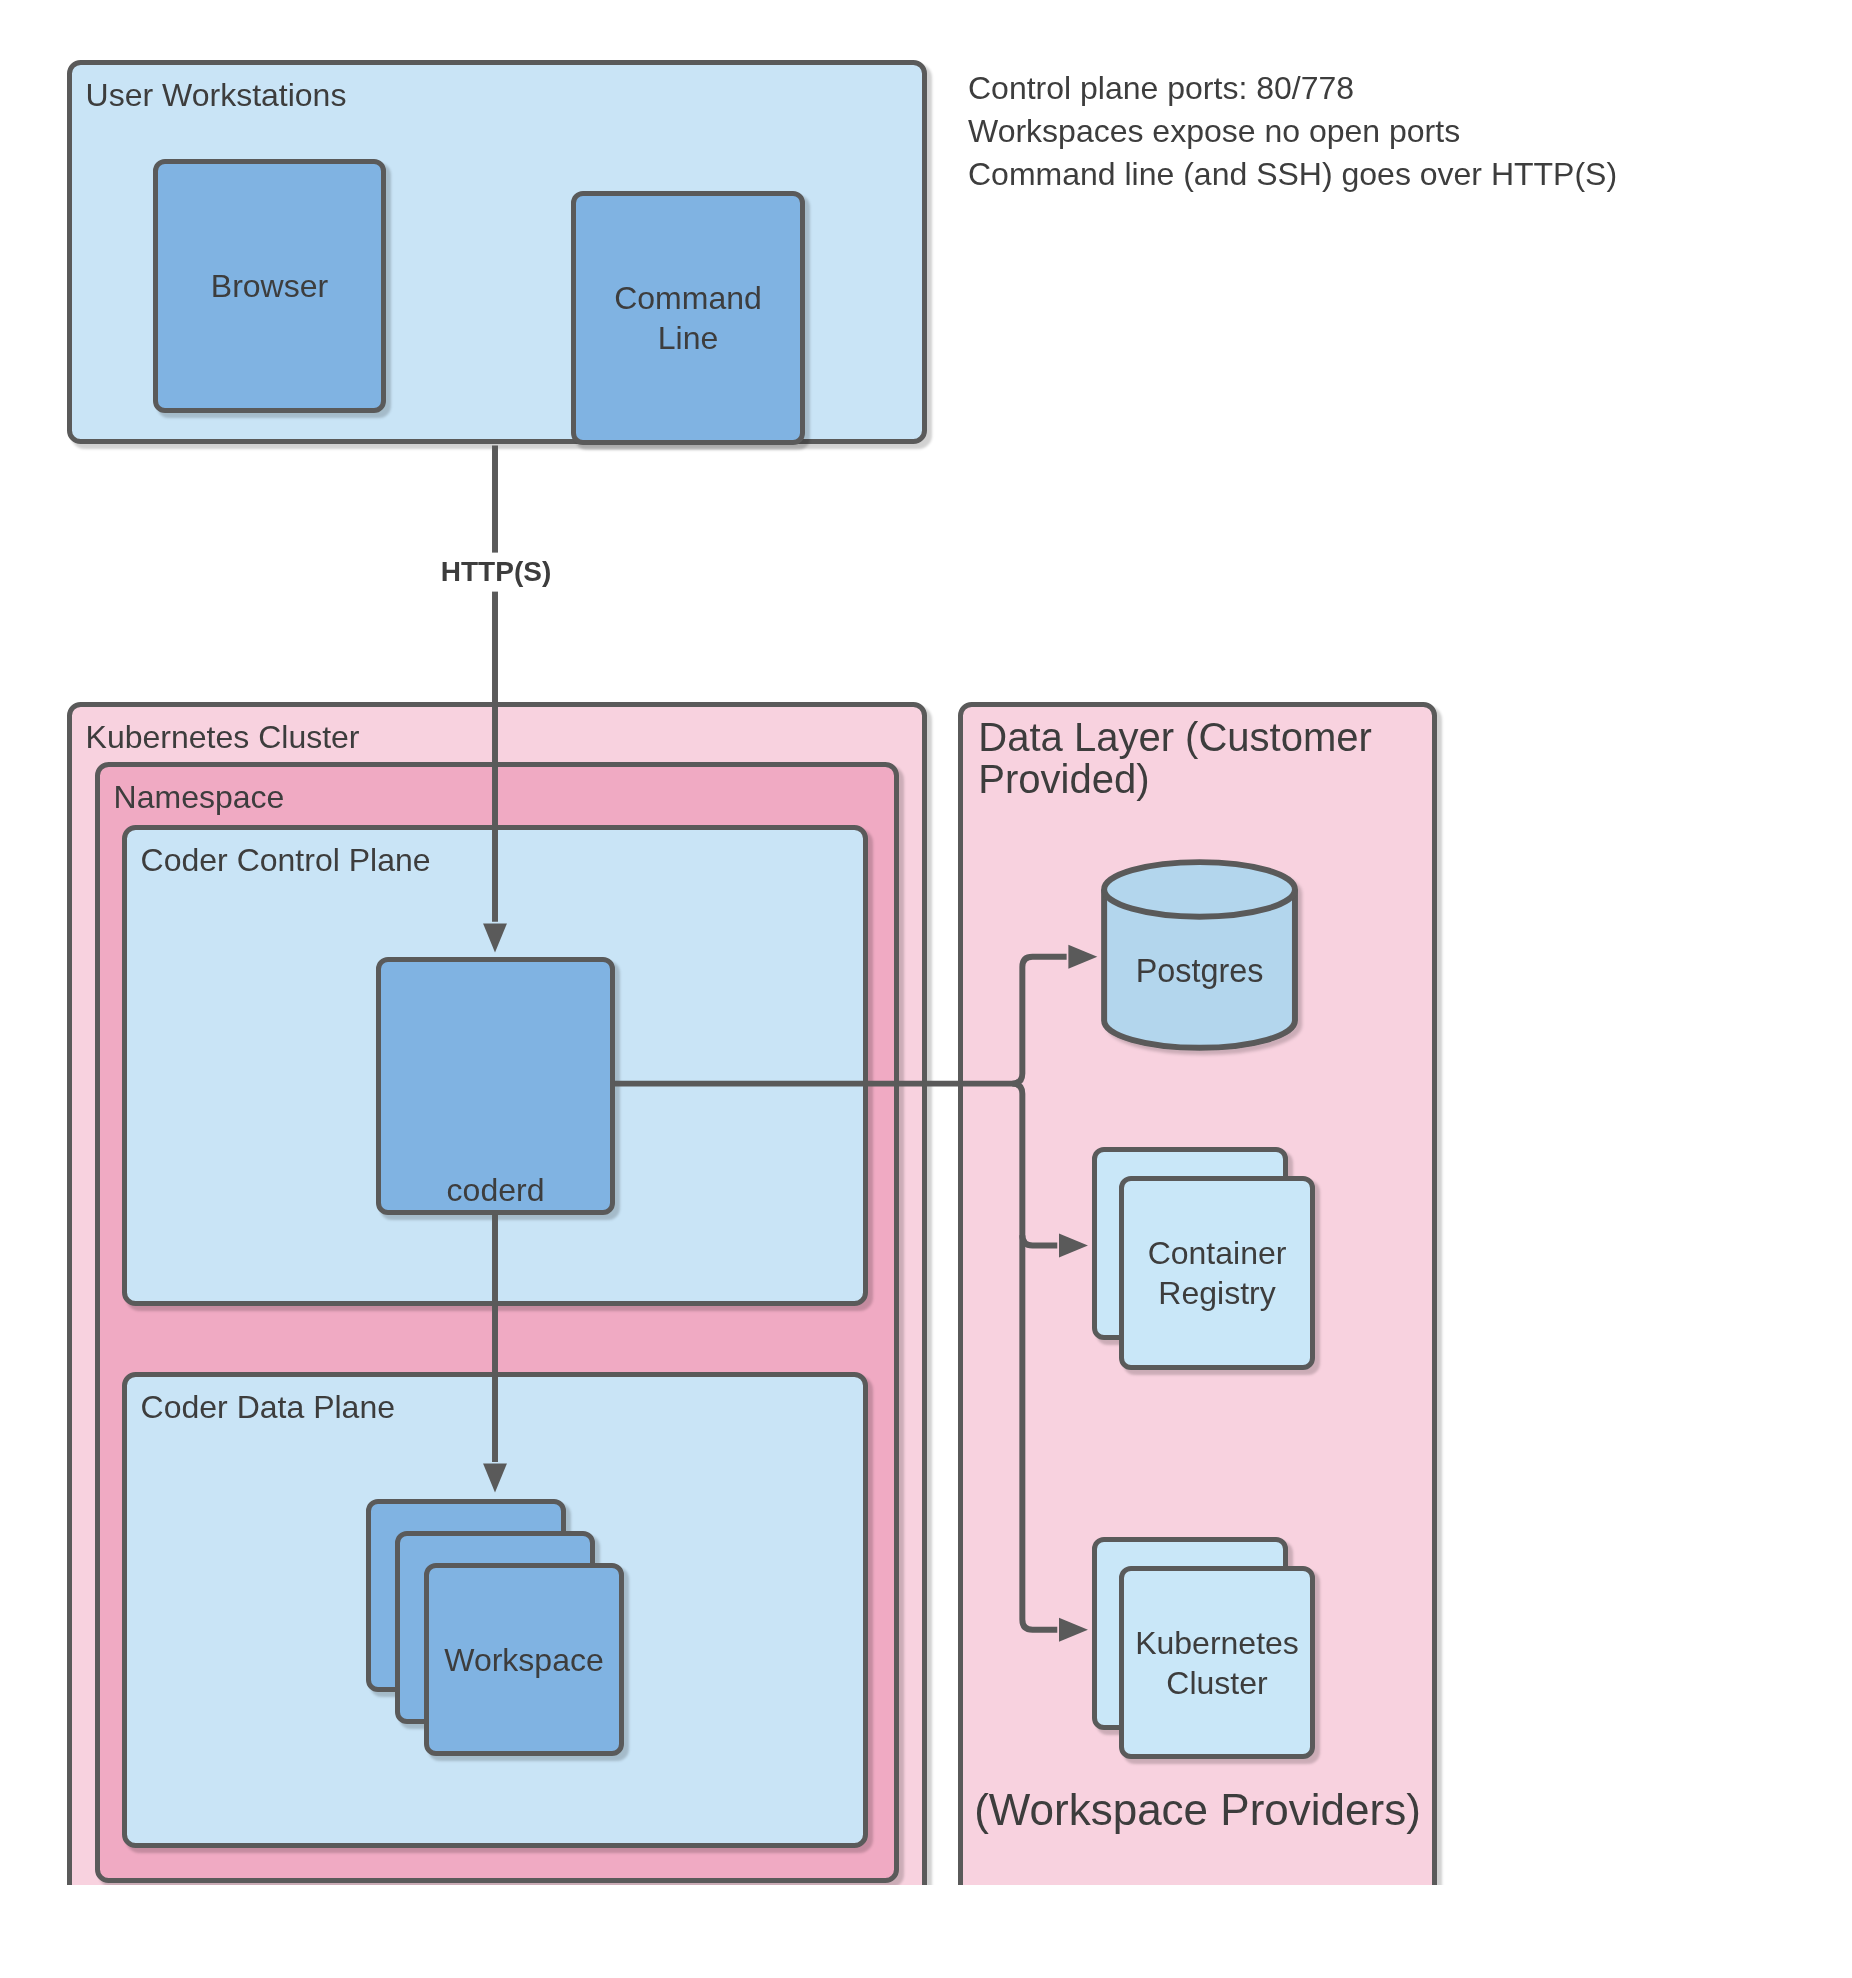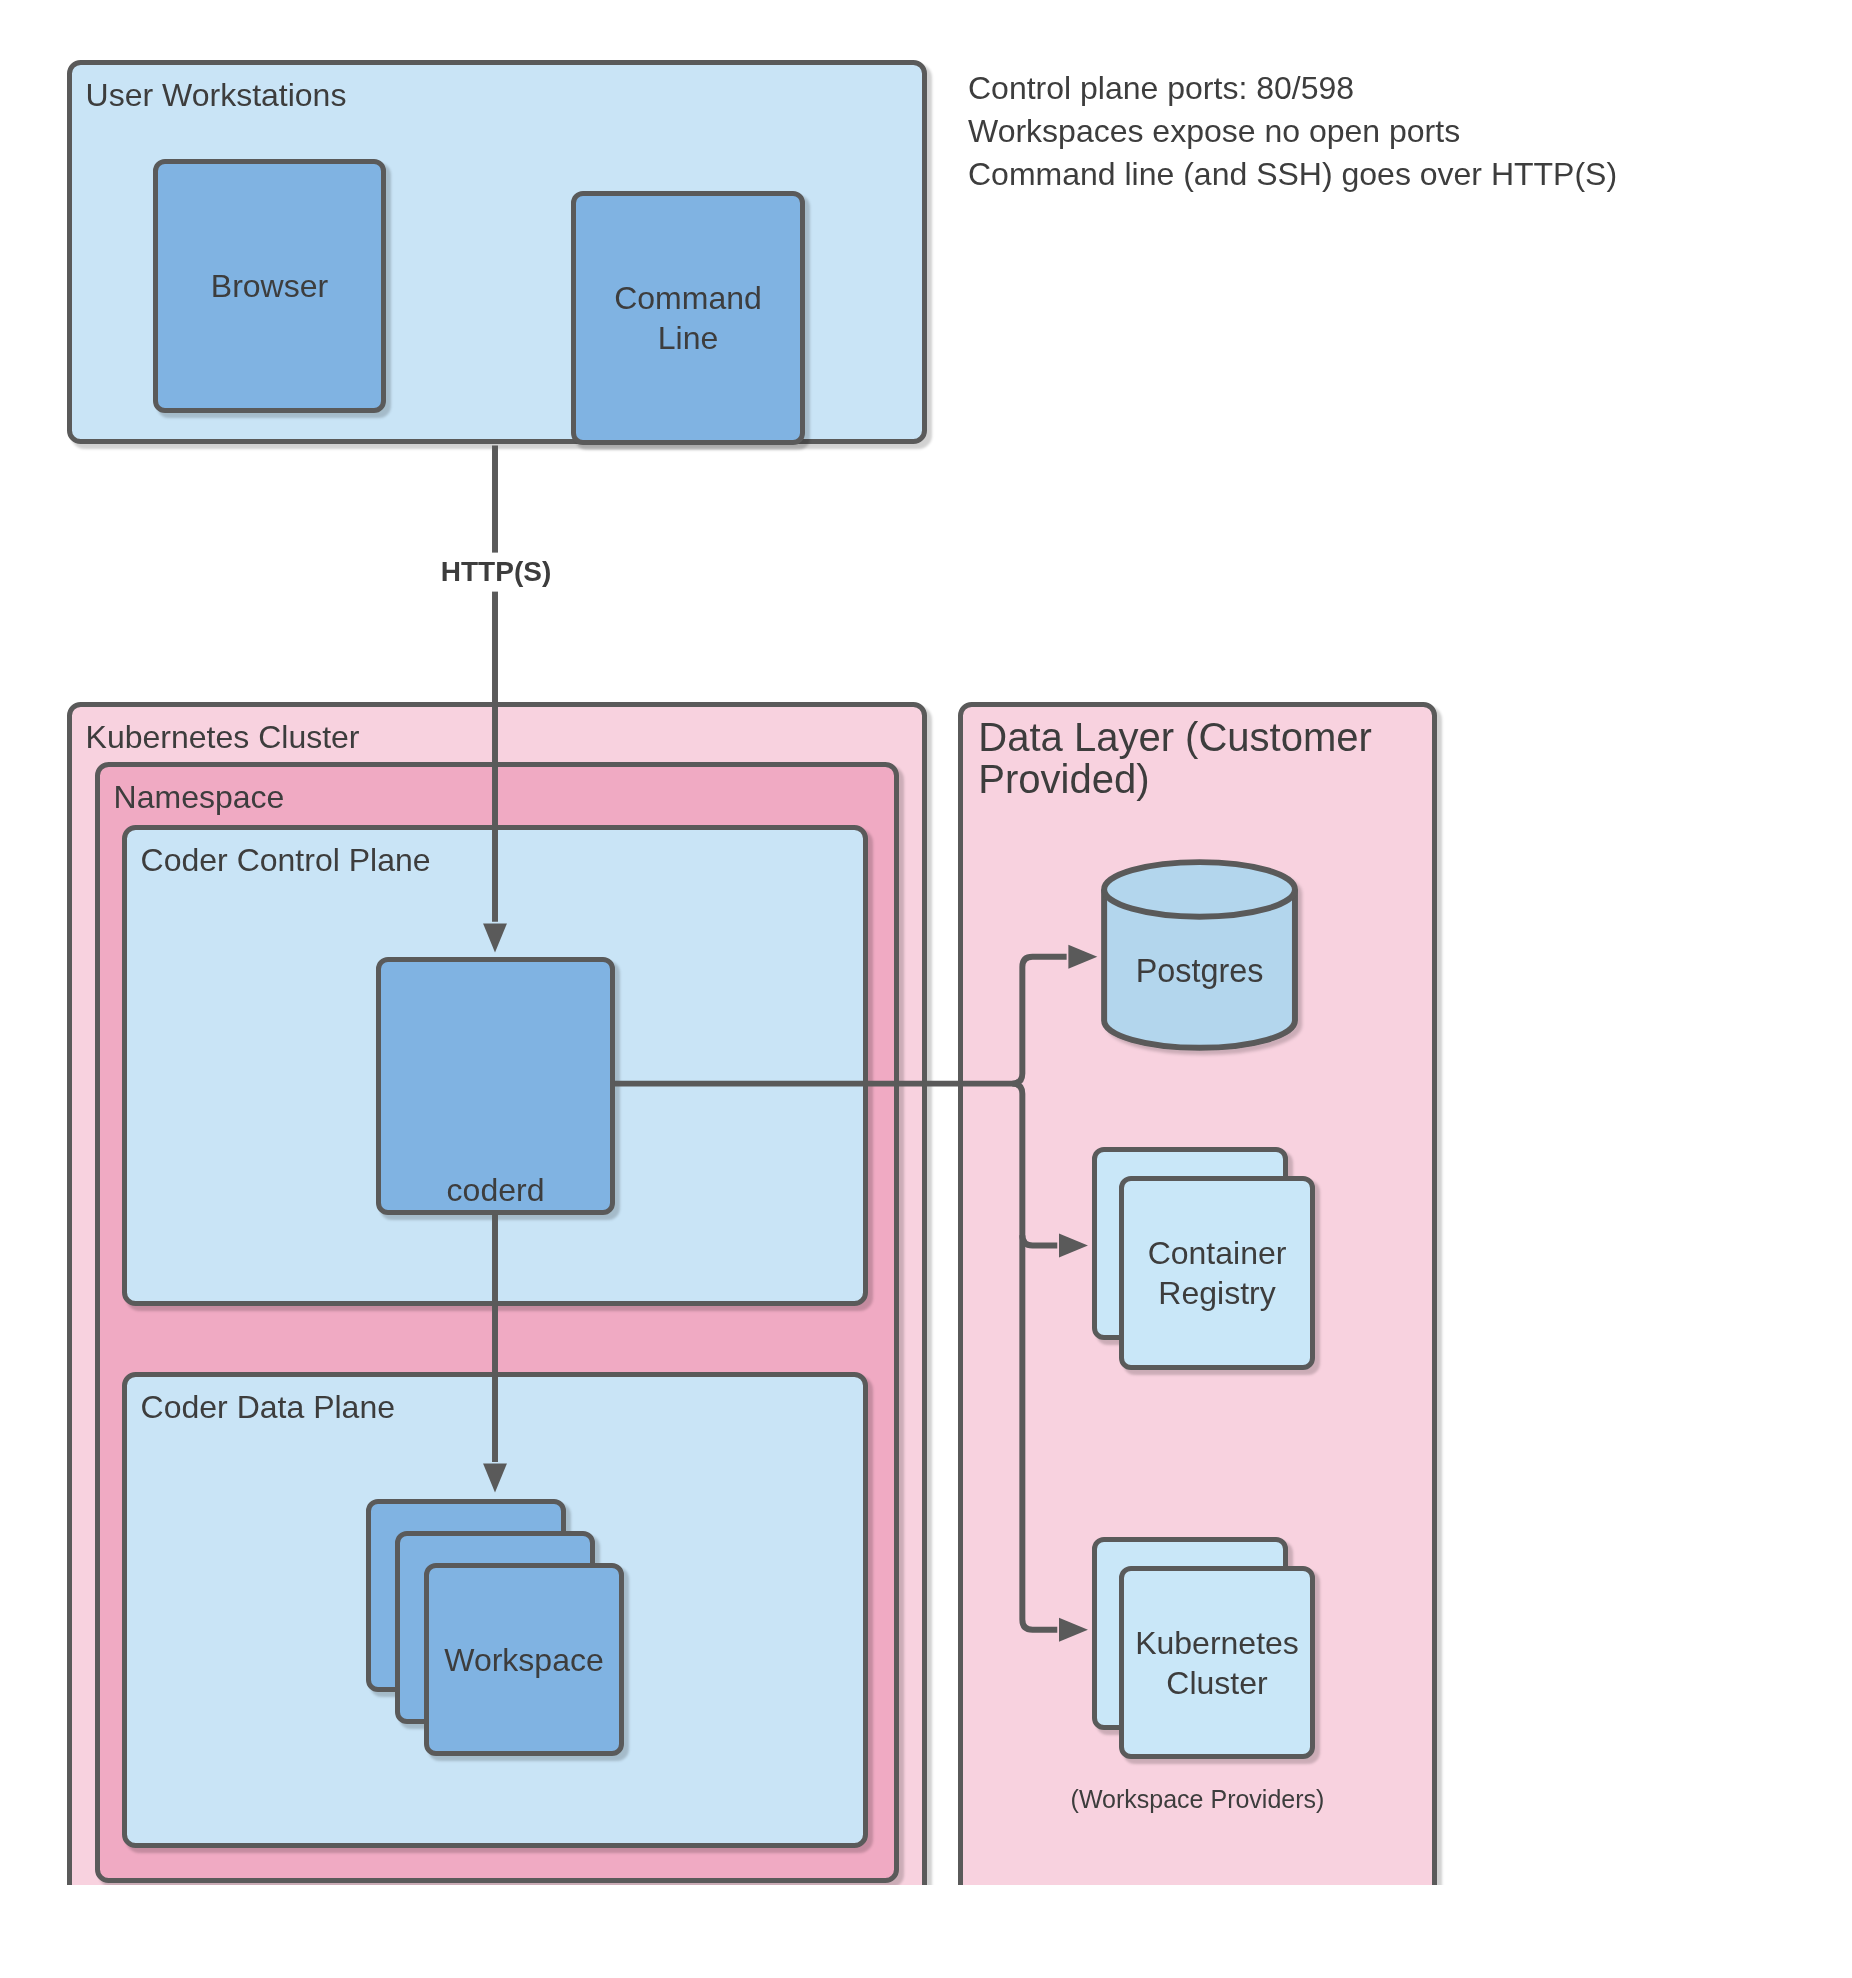--- a/index.html
+++ b/index.html
@@ -45,39 +45,39 @@
   .overlay .head{fill:var(--stroke);stroke:none;}
   .overlay .cyl{fill:var(--cyl-blue);stroke:var(--stroke);stroke-width:7;}
   .overlay text{font-family:"Liberation Sans",sans-serif;font-size:38px;fill:var(--text);}
   .http-label{
     position:absolute;left:496px;top:572px;transform:translate(-50%,-50%);
     background:#ffffff;padding:3.4px 8.5px;
     font-size:28px;font-weight:bold;white-space:nowrap;
   }
   .annotations{position:absolute;left:968px;top:67px;font-size:32px;line-height:43px;white-space:nowrap;}
   .datalayer-label{padding:8.5px 15.3px;font-size:40px;line-height:42px;max-width:426px;}
-  .providers{position:absolute;left:958px;top:1785px;width:479px;text-align:center;font-size:25px;}
+  .providers{position:absolute;left:958px;top:1785px;width:479px;text-align:center;font-size:44px;}
 </style>
 </head>
 <body>
 
 <div class="canvas">
 
   <div class="abs panel fill-lightblue" style="left:67px;top:60px;width:860px;height:384px;">
     <div class="panel-label">User Workstations</div>
   </div>
   <div class="abs node" style="left:153px;top:159px;width:233px;height:254px;">
     <span class="lbl">Browser</span>
   </div>
   <div class="abs node" style="left:571px;top:159px;width:234px;height:254px;margin-top:32px;">
     <span class="lbl">Command Line</span>
   </div>
 
   <div class="annotations">
-    <div>Control plane ports: 80/598</div>
+    <div>Control plane ports: 80/778</div>
     <div>Workspaces expose no open ports</div>
     <div>Command line (and SSH) goes over HTTP(S)</div>
   </div>
 
   <div class="abs panel fill-outerpink" style="left:67px;top:702px;width:860px;height:1208px;">
     <div class="panel-label">Kubernetes Cluster</div>
   </div>
   <div class="abs panel fill-nspink" style="left:95px;top:762px;width:804px;height:1121px;">
     <div class="panel-label">Namespace</div>
   </div>

